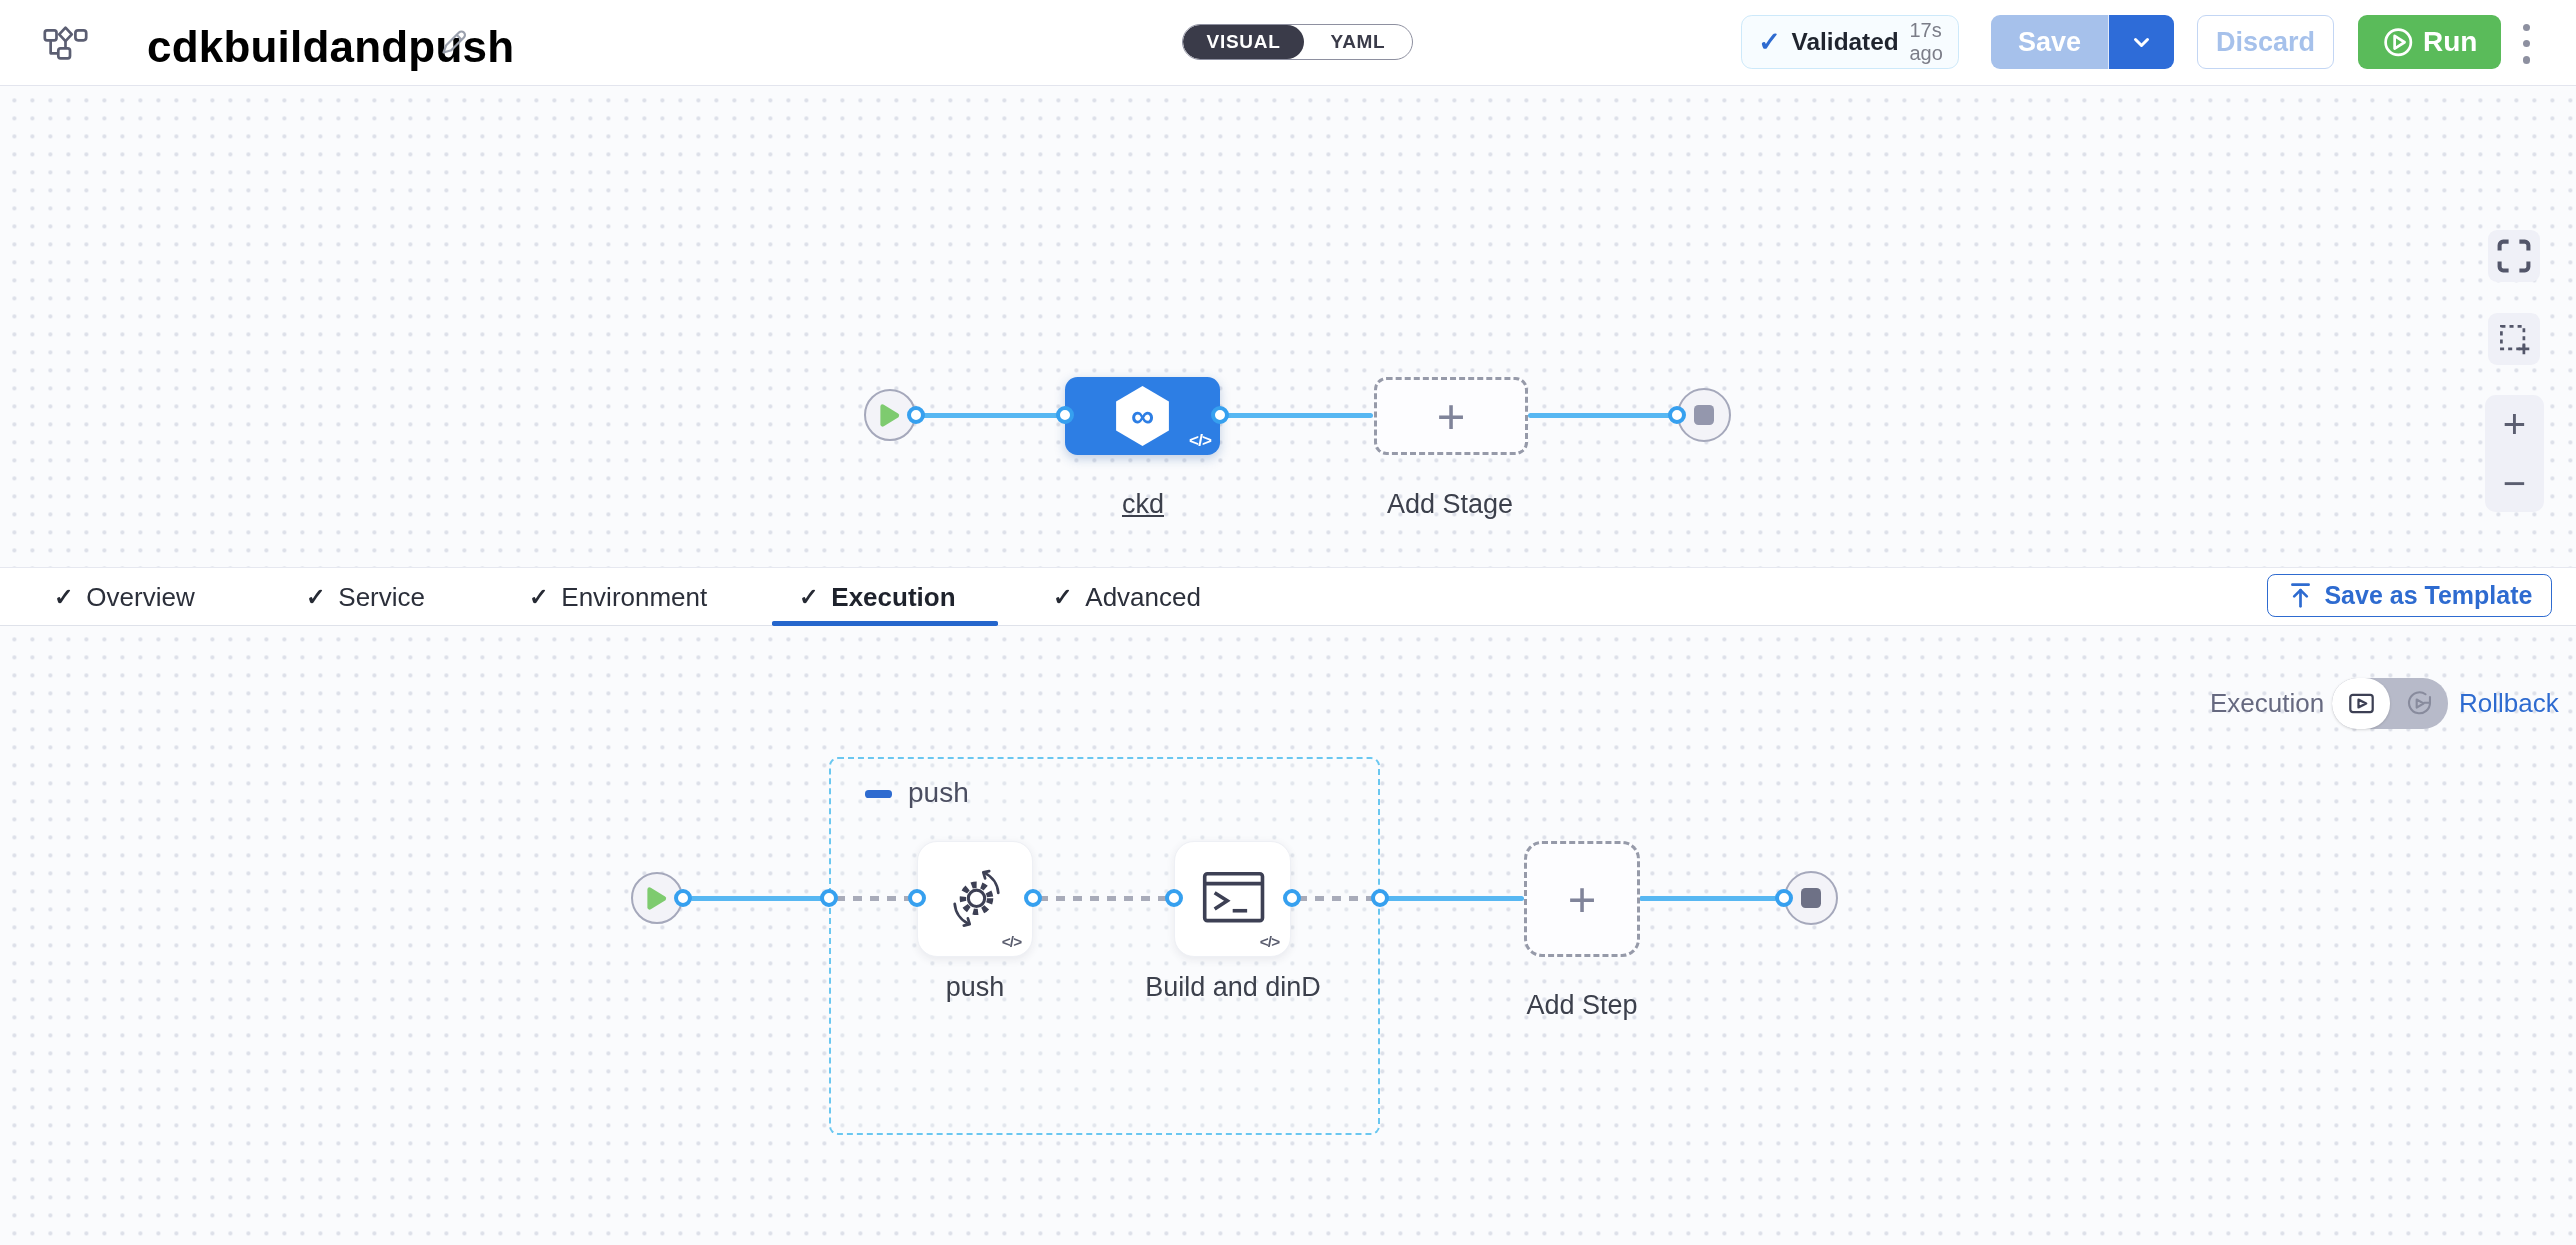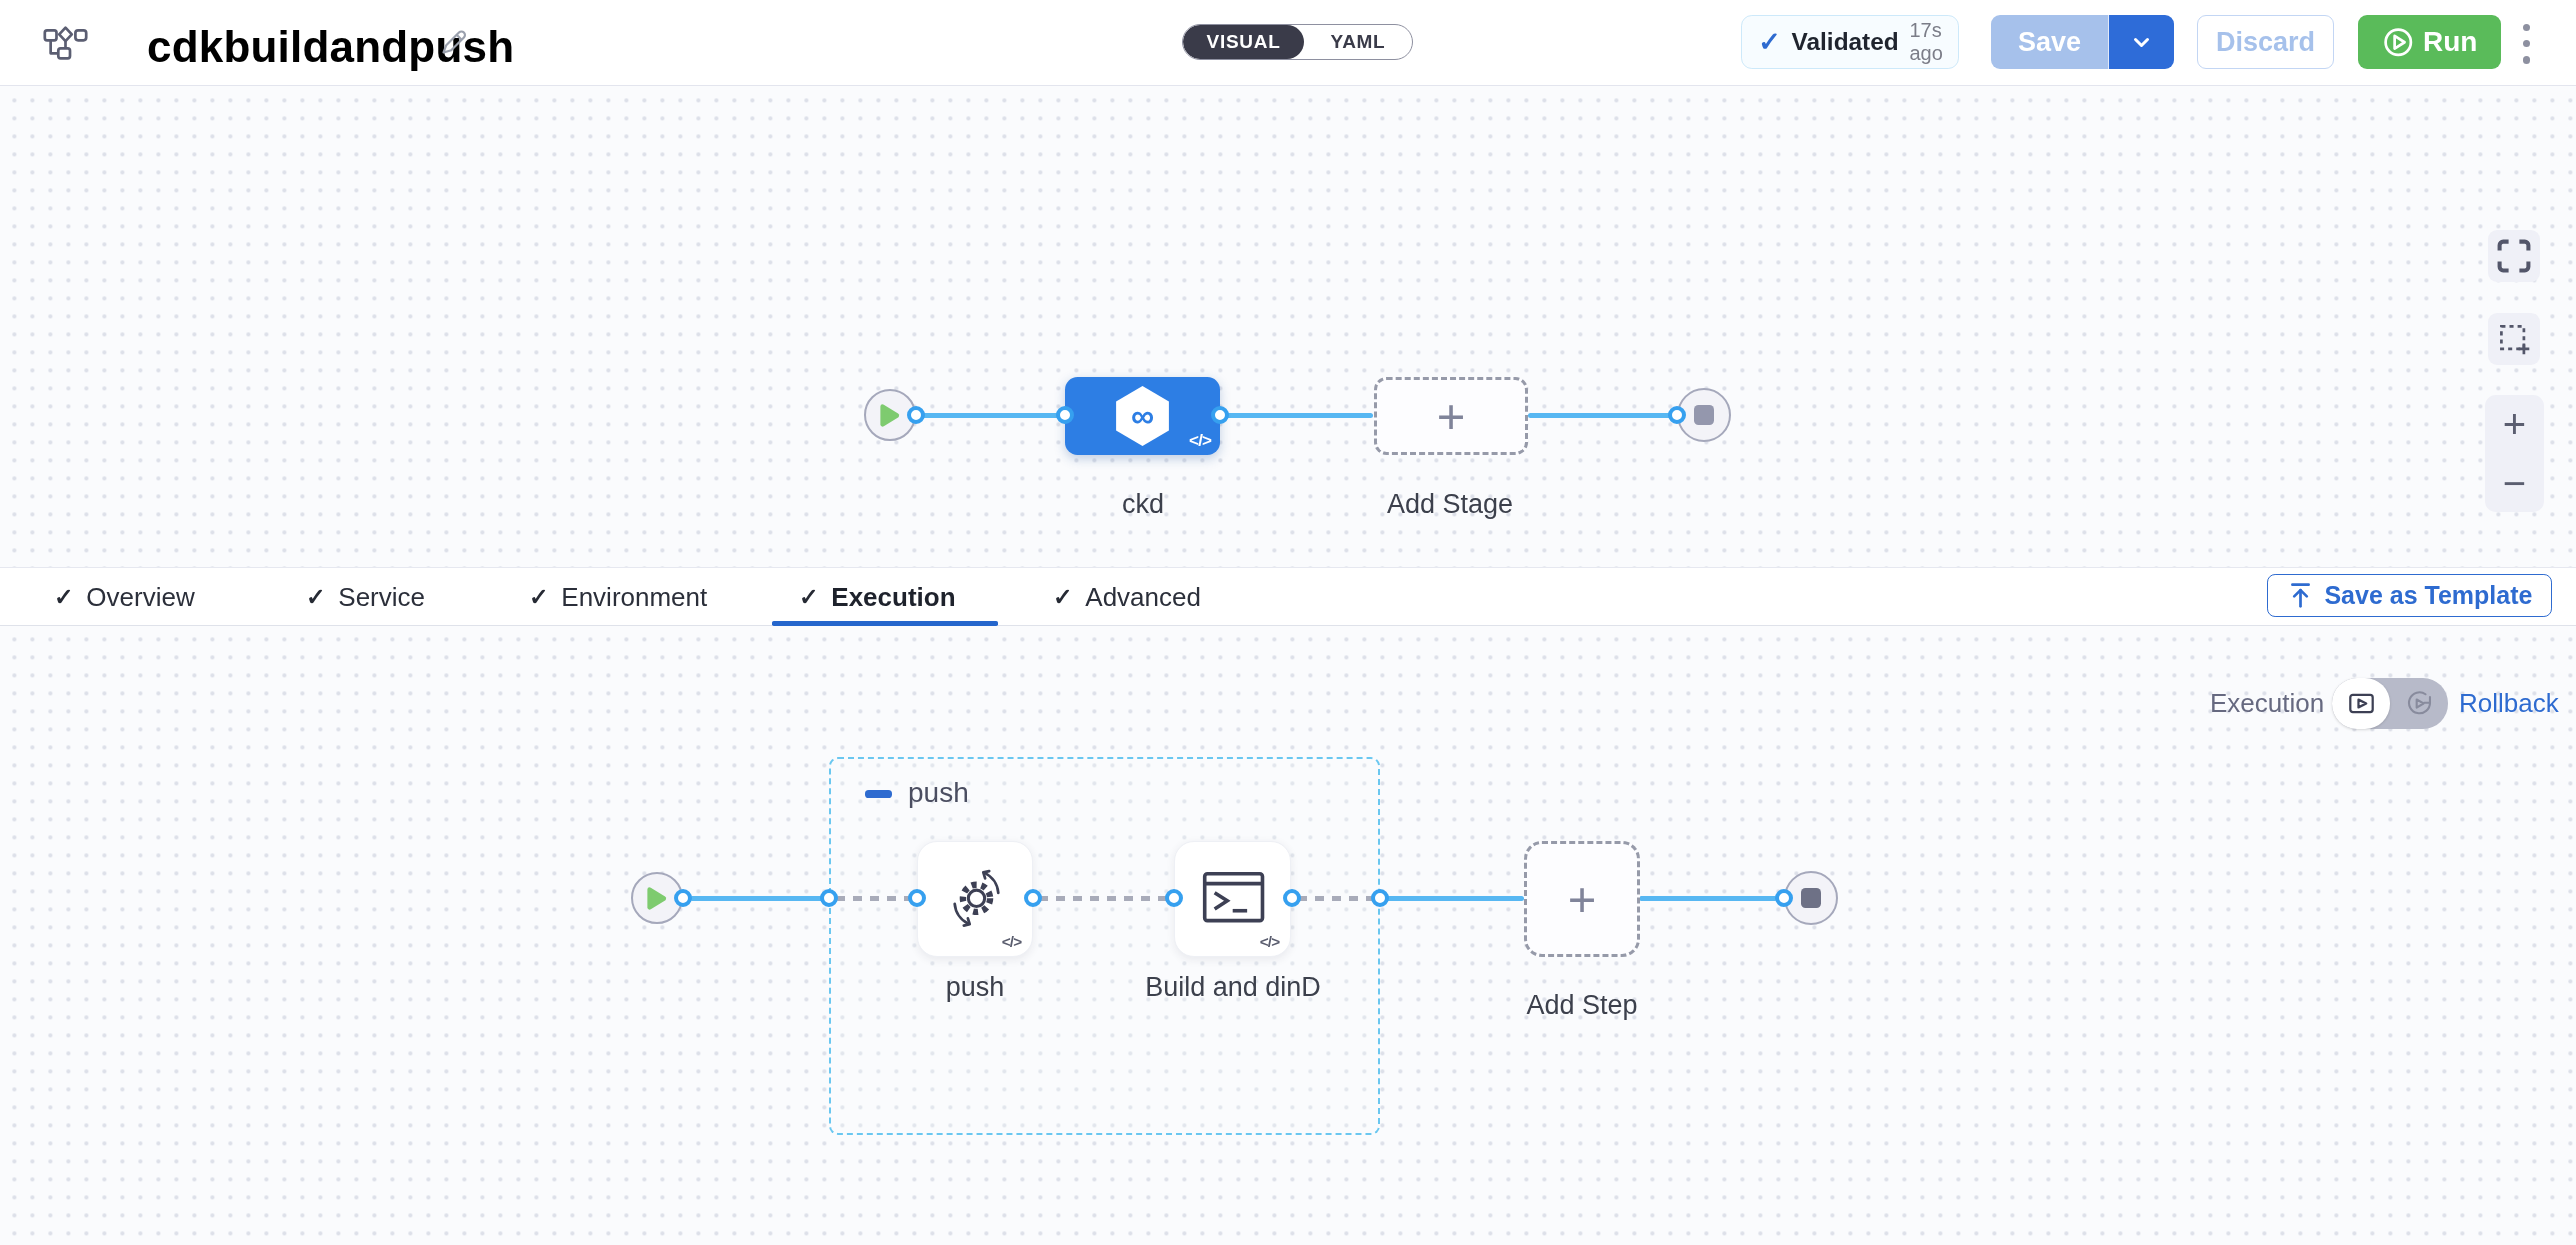--- a/index.html
+++ b/index.html
@@ -183,21 +183,21 @@
 
   <div class="node-circle" style="left:1677px; top:302px; width:54px; height:54px;">
     <div class="stop-sq" style="width:20px; height:20px; background:#9497ad;"></div>
   </div>
 
   <div class="port" style="left:916px; top:329px;"></div>
   <div class="port" style="left:1065px; top:329px;"></div>
   <div class="port" style="left:1220px; top:329px;"></div>
   <div class="port" style="left:1677px; top:329px;"></div>
 
-  <div class="node-label" style="left:1143px; top:403px;">ckd</div>
+  <div class="node-label" style="left:1143px; top:403px;text-decoration:underline;">ckd</div>
   <div class="node-label" style="left:1450px; top:403px;">Add Stage</div>
 
   <div class="ctl-btn" style="top:144px;">
     <svg width="36" height="36" viewBox="0 0 40 40">
       <g fill="none" stroke="#53566a" stroke-width="4.5">
         <path d="M4 14 V8 a4 4 0 0 1 4-4 H14"></path>
         <path d="M26 4 H32 a4 4 0 0 1 4 4 V14"></path>
         <path d="M36 26 V32 a4 4 0 0 1 -4 4 H26"></path>
         <path d="M14 36 H8 a4 4 0 0 1 -4-4 V26"></path>
       </g>

